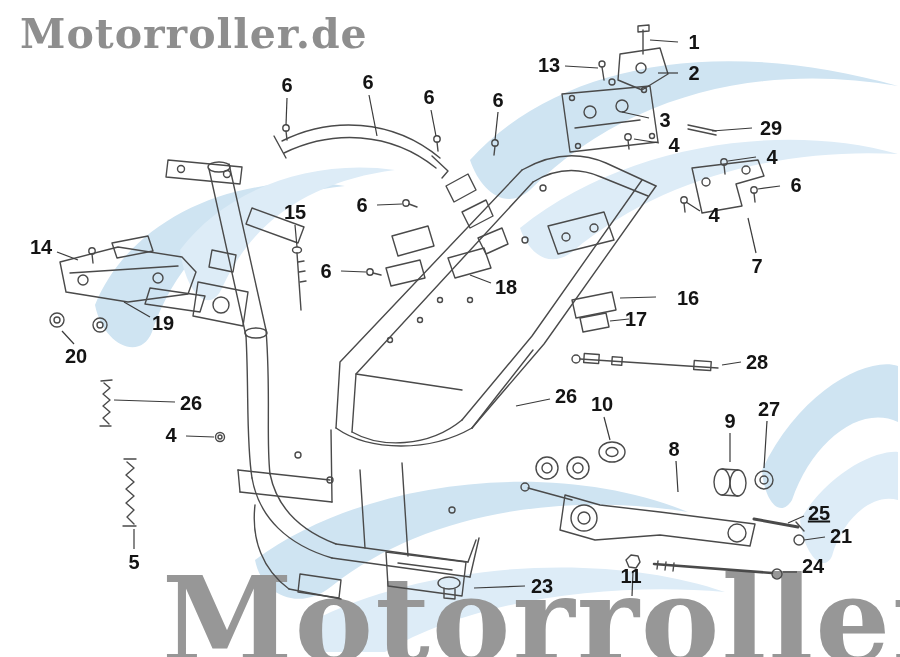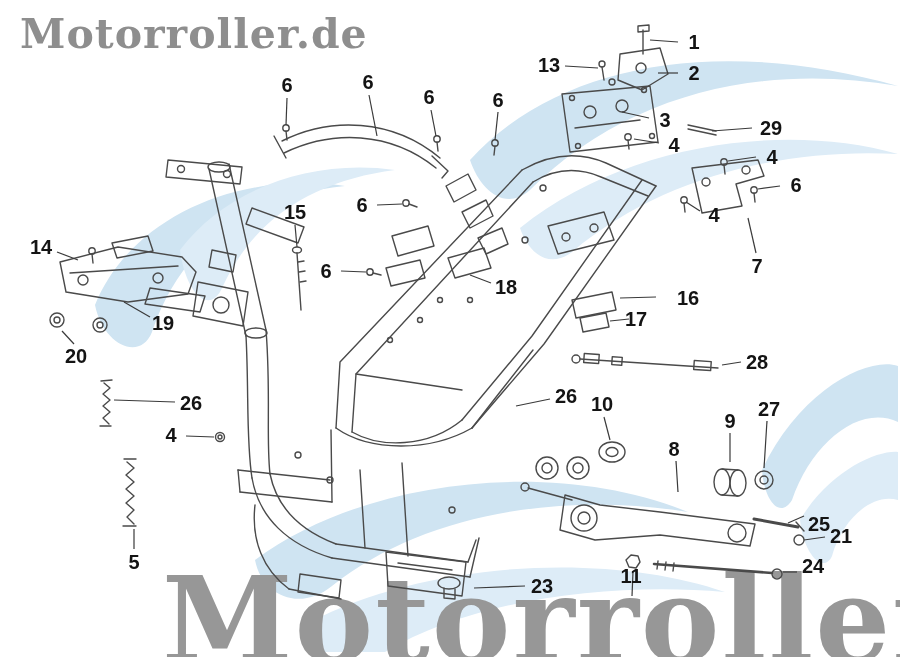--- a/index.html
+++ b/index.html
@@ -319,21 +319,21 @@
       <div class="callout" style="left: 672px; top: 298px; margin-left: 16px;">16</div>
       <div class="callout" style="left: 636px; top: 319px;">17</div>
       <div class="callout" style="left: 757px; top: 362px;">28</div>
       <div class="callout" style="left: 566px; top: 396px;">26</div>
       <div class="callout" style="left: 191px; top: 403px;">26</div>
       <div class="callout" style="left: 171px; top: 435px;">4</div>
       <div class="callout" style="left: 602px; top: 404px;">10</div>
       <div class="callout" style="left: 730px; top: 421px;">9</div>
       <div class="callout" style="left: 769px; top: 409px;">27</div>
       <div class="callout" style="left: 674px; top: 449px;">8</div>
-      <div class="callout" style="left: 819px; top: 524px;">25</div>
+      <div class="callout" style="left: 819px; top: 513px; text-decoration: underline;">25</div>
       <div class="callout" style="left: 841px; top: 536px;">21</div>
       <div class="callout" style="left: 813px; top: 566px;">24</div>
       <div class="callout" style="left: 542px; top: 586px;">23</div>
       <div class="callout" style="left: 631px; top: 576px;">11</div>
       <div class="callout" style="left: 134px; top: 562px;">5</div>
     </div>
 
 </div>
 
 </body></html>

